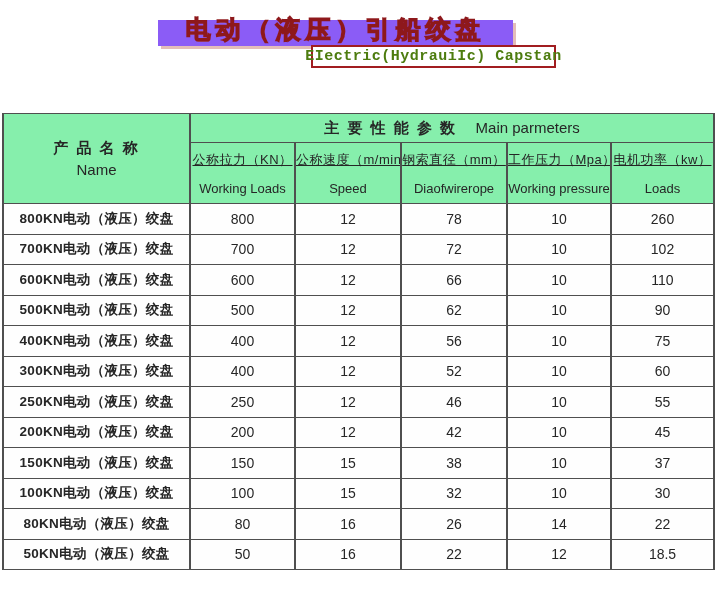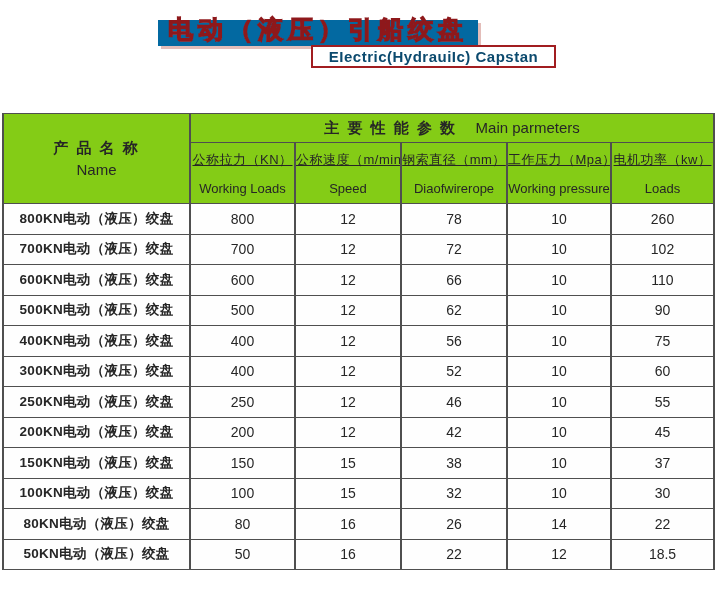--- a/index.html
+++ b/index.html
@@ -2,52 +2,52 @@
 <html><head>
 <meta charset="utf-8">
 <style>
   * { margin: 0; padding: 0; box-sizing: border-box; }
   html, body { width: 715px; height: 590px; background: #ffffff; overflow: hidden;
                font-family: "Liberation Sans", sans-serif; }
   .page { position: relative; width: 715px; height: 590px; background: #ffffff; }
 
   
   .banner {
-    position: absolute; left: 158px; top: 20px; width: 320px; height: 26px;
-    background: #0369a1;
+    position: absolute; left: 158px; top: 20px; width: 355px; height: 26px;
+    background: #8b5cf6;
     box-shadow: 3px 3px 0 #e3bdb9;
   }
   .banner-text {
     position: absolute; left: 0; right: 0; top: -7px;
     text-align: center; white-space: nowrap;
     font-size: 25px; font-weight: bold; letter-spacing: 5px;
     color: #ffffff; -webkit-text-stroke: 1.3px #8e181b;
   }
   .subtitle-box {
     position: absolute; left: 311px; top: 45px; width: 245px; height: 23px;
     background: #ffffff; border: 2px solid #a11d20;
     display: flex; align-items: center; justify-content: center;
   }
   .subtitle-text {
-    font-family: Liberation Sans, sans-serif; font-weight: bold;
-    font-size: 15px; color: #0c4a6e; letter-spacing: 0.5px; white-space: nowrap;
+    font-family: Liberation Mono, monospace; font-weight: bold;
+    font-size: 15px; color: #4d7c0f; letter-spacing: 0.5px; white-space: nowrap;
   }
 
   
   .spec-table {
     position: absolute; left: 2px; top: 113px; width: 711px;
     border-collapse: collapse; table-layout: fixed;
   }
   .spec-table th, .spec-table td {
     border: 1px solid #4f4f4f;
     border-left-width: 2px; border-right-width: 2px;
     text-align: center; vertical-align: middle;
     color: #262626; overflow: hidden; white-space: nowrap;
   }
-  .spec-table thead th { background: #84cc16; font-weight: normal; }
+  .spec-table thead th { background: #86efac; font-weight: normal; }
   .row-group th { height: 29px; }
   .row-cols th { height: 61px; }
   .name-th { width: 187px; }
   .name-th .cn, .group-th .cn { font-size: 15px; font-weight: bold; letter-spacing: 2px; }
   .name-th .en { font-size: 15px; margin-top: 3px; }
   .name-th .cn { display: block; }
   .name-th .en { display: block; }
   .group-th .en { font-size: 15px; margin-left: 14px; }
   .col-th .cn { display: block; font-size: 13px; letter-spacing: 0.5px; text-decoration: underline; }
   .col-th .en { display: block; font-size: 13px; margin-top: 12px; }

